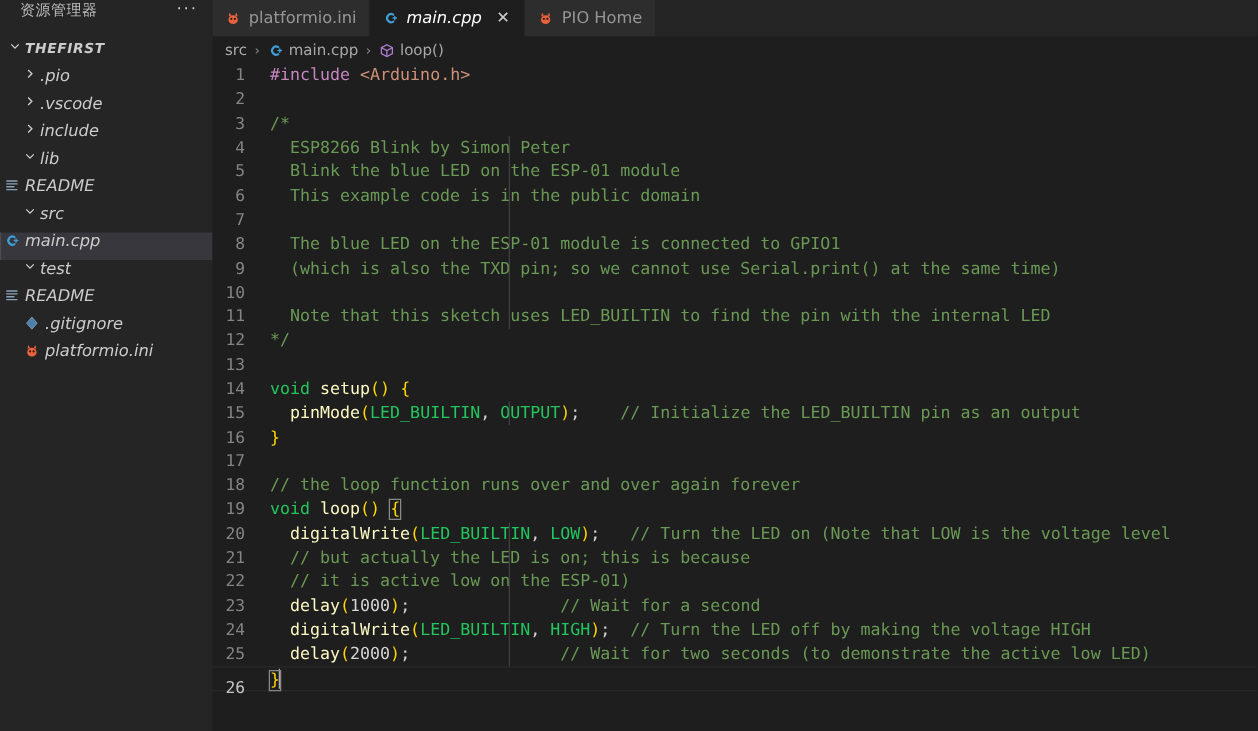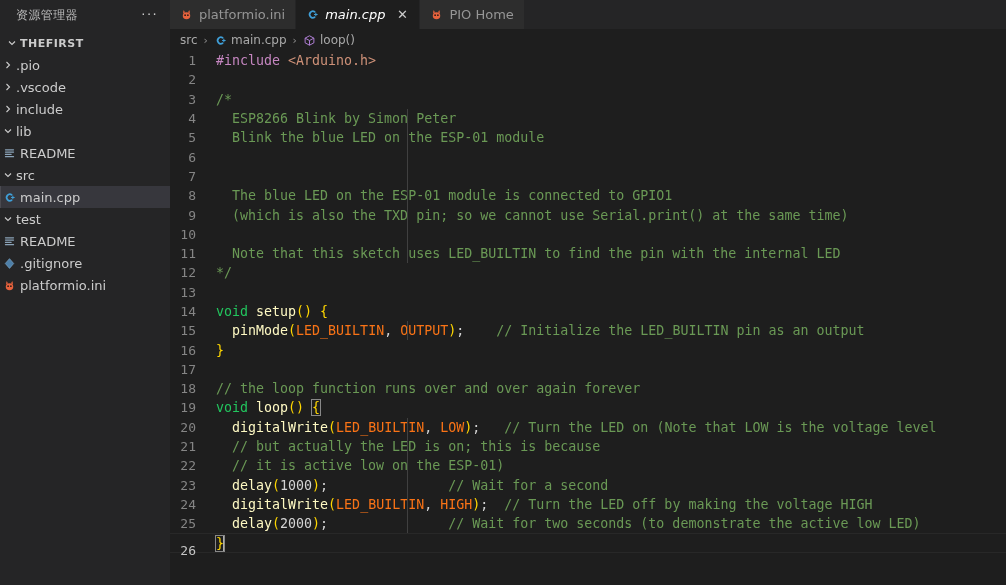--- a/index.html
+++ b/index.html
@@ -13,57 +13,58 @@
 
   
   .sidebar{
     width:170px;min-width:170px;height:585px;
     background:#252526;
     display:flex;flex-direction:column;
     position:relative;
   }
   .sidebar-header{
     height:30px;min-height:30px;
-    display:flex;align-items:center;
+    display:flex;align-items:flex-start;
     padding:0 8px 0 16px;
     color:#bbbbbb;
     font-size:11.5px;
     letter-spacing:.4px;
   }
   .sidebar-title{flex:1;white-space:nowrap;font-family:"DejaVu Sans",sans-serif;font-size:12px;}
   .sidebar-actions{
     color:#cccccc;font-size:14px;line-height:10px;
     padding:0 4px 5px 4px;cursor:pointer;letter-spacing:1px;
   }
   .tree{flex:1;padding-top:2px;overflow:hidden;}
 
   .row{
-    height:22px;display:flex;align-items:center;
+    height:22px;display:flex;align-items:flex-start;
     font-size:13px;color:#cccccc;
     white-space:nowrap;cursor:pointer;position:relative;
     font-family:"DejaVu Sans",sans-serif;
+    font-style:italic;
   }
   .row.root{font-size:11px;font-weight:bold;letter-spacing:.5px;color:#cccccc;}
   .row.selected{background:#37373d;}
   .row.selected:before{
     content:"";position:absolute;left:0;top:0;bottom:0;width:1px;background:#4a4a50;
   }
   .twisty{
     width:16px;min-width:16px;display:flex;align-items:center;justify-content:center;
     color:#cccccc;
   }
   .twisty svg{display:block;}
   .ficon{
     width:18px;min-width:18px;display:flex;align-items:center;justify-content:center;
     margin-right:2px;
   }
   .lbl{overflow:hidden;text-overflow:ellipsis;}
 
   .ind-0{padding-left:4px;}
-  .ind-1{padding-left:0;}
+  .ind-1{padding-left:16px;}
   .ind-2{}
 
   
   .main{flex:1;display:flex;flex-direction:column;height:585px;background:#1e1e1e;min-width:0;}
 
   
   .tabbar{height:29px;min-height:29px;background:#252526;display:flex;align-items:stretch;}
   .tab{
     display:flex;align-items:center;gap:6px;
     padding:0 10px;height:29px;
@@ -114,21 +115,21 @@
   .guide{
     position:absolute;width:1px;background:#404040;left:237px;
   }
 
   
   .t-pp{color:#c586c0;}
   .t-str{color:#ce9178;}
   .t-cmt{color:#6a9955;}
   .t-kw{color:#22c55e;}
   .t-fn{color:#fef9c3;}
-  .t-var{color:#f97316;}
+  .t-var{color:#22c55e;}
   .t-punc{color:#d4d4d4;}
   .t-br1{color:#ffd700;}
   .brmatch{outline:1px solid #888888;outline-offset:0px;}
   .caret{
     display:inline-block;width:1px;height:16px;background:#aeafad;
     vertical-align:-3px;margin-left:-1px;
   }
 </style>
 </head>
 <body>
@@ -336,20 +337,21 @@
           <div class="crow">
             <div class="gutter">4</div>
             <div class="codetext"><span class="t-cmt">  ESP8266 Blink by Simon Peter</span></div>
           </div>
           <div class="crow">
             <div class="gutter">5</div>
             <div class="codetext"><span class="t-cmt">  Blink the blue LED on the ESP-01 module</span></div>
           </div>
           <div class="crow">
             <div class="gutter">6</div>
+            <div class="codetext"><span class="t-cmt">  This example code is in the public domain</span></div>
           </div>
           <div class="crow">
             <div class="gutter">7</div>
             <div class="codetext"></div>
           </div>
           <div class="crow">
             <div class="gutter">8</div>
             <div class="codetext"><span class="t-cmt">  The blue LED on the ESP-01 module is connected to GPIO1</span></div>
           </div>
           <div class="crow">

